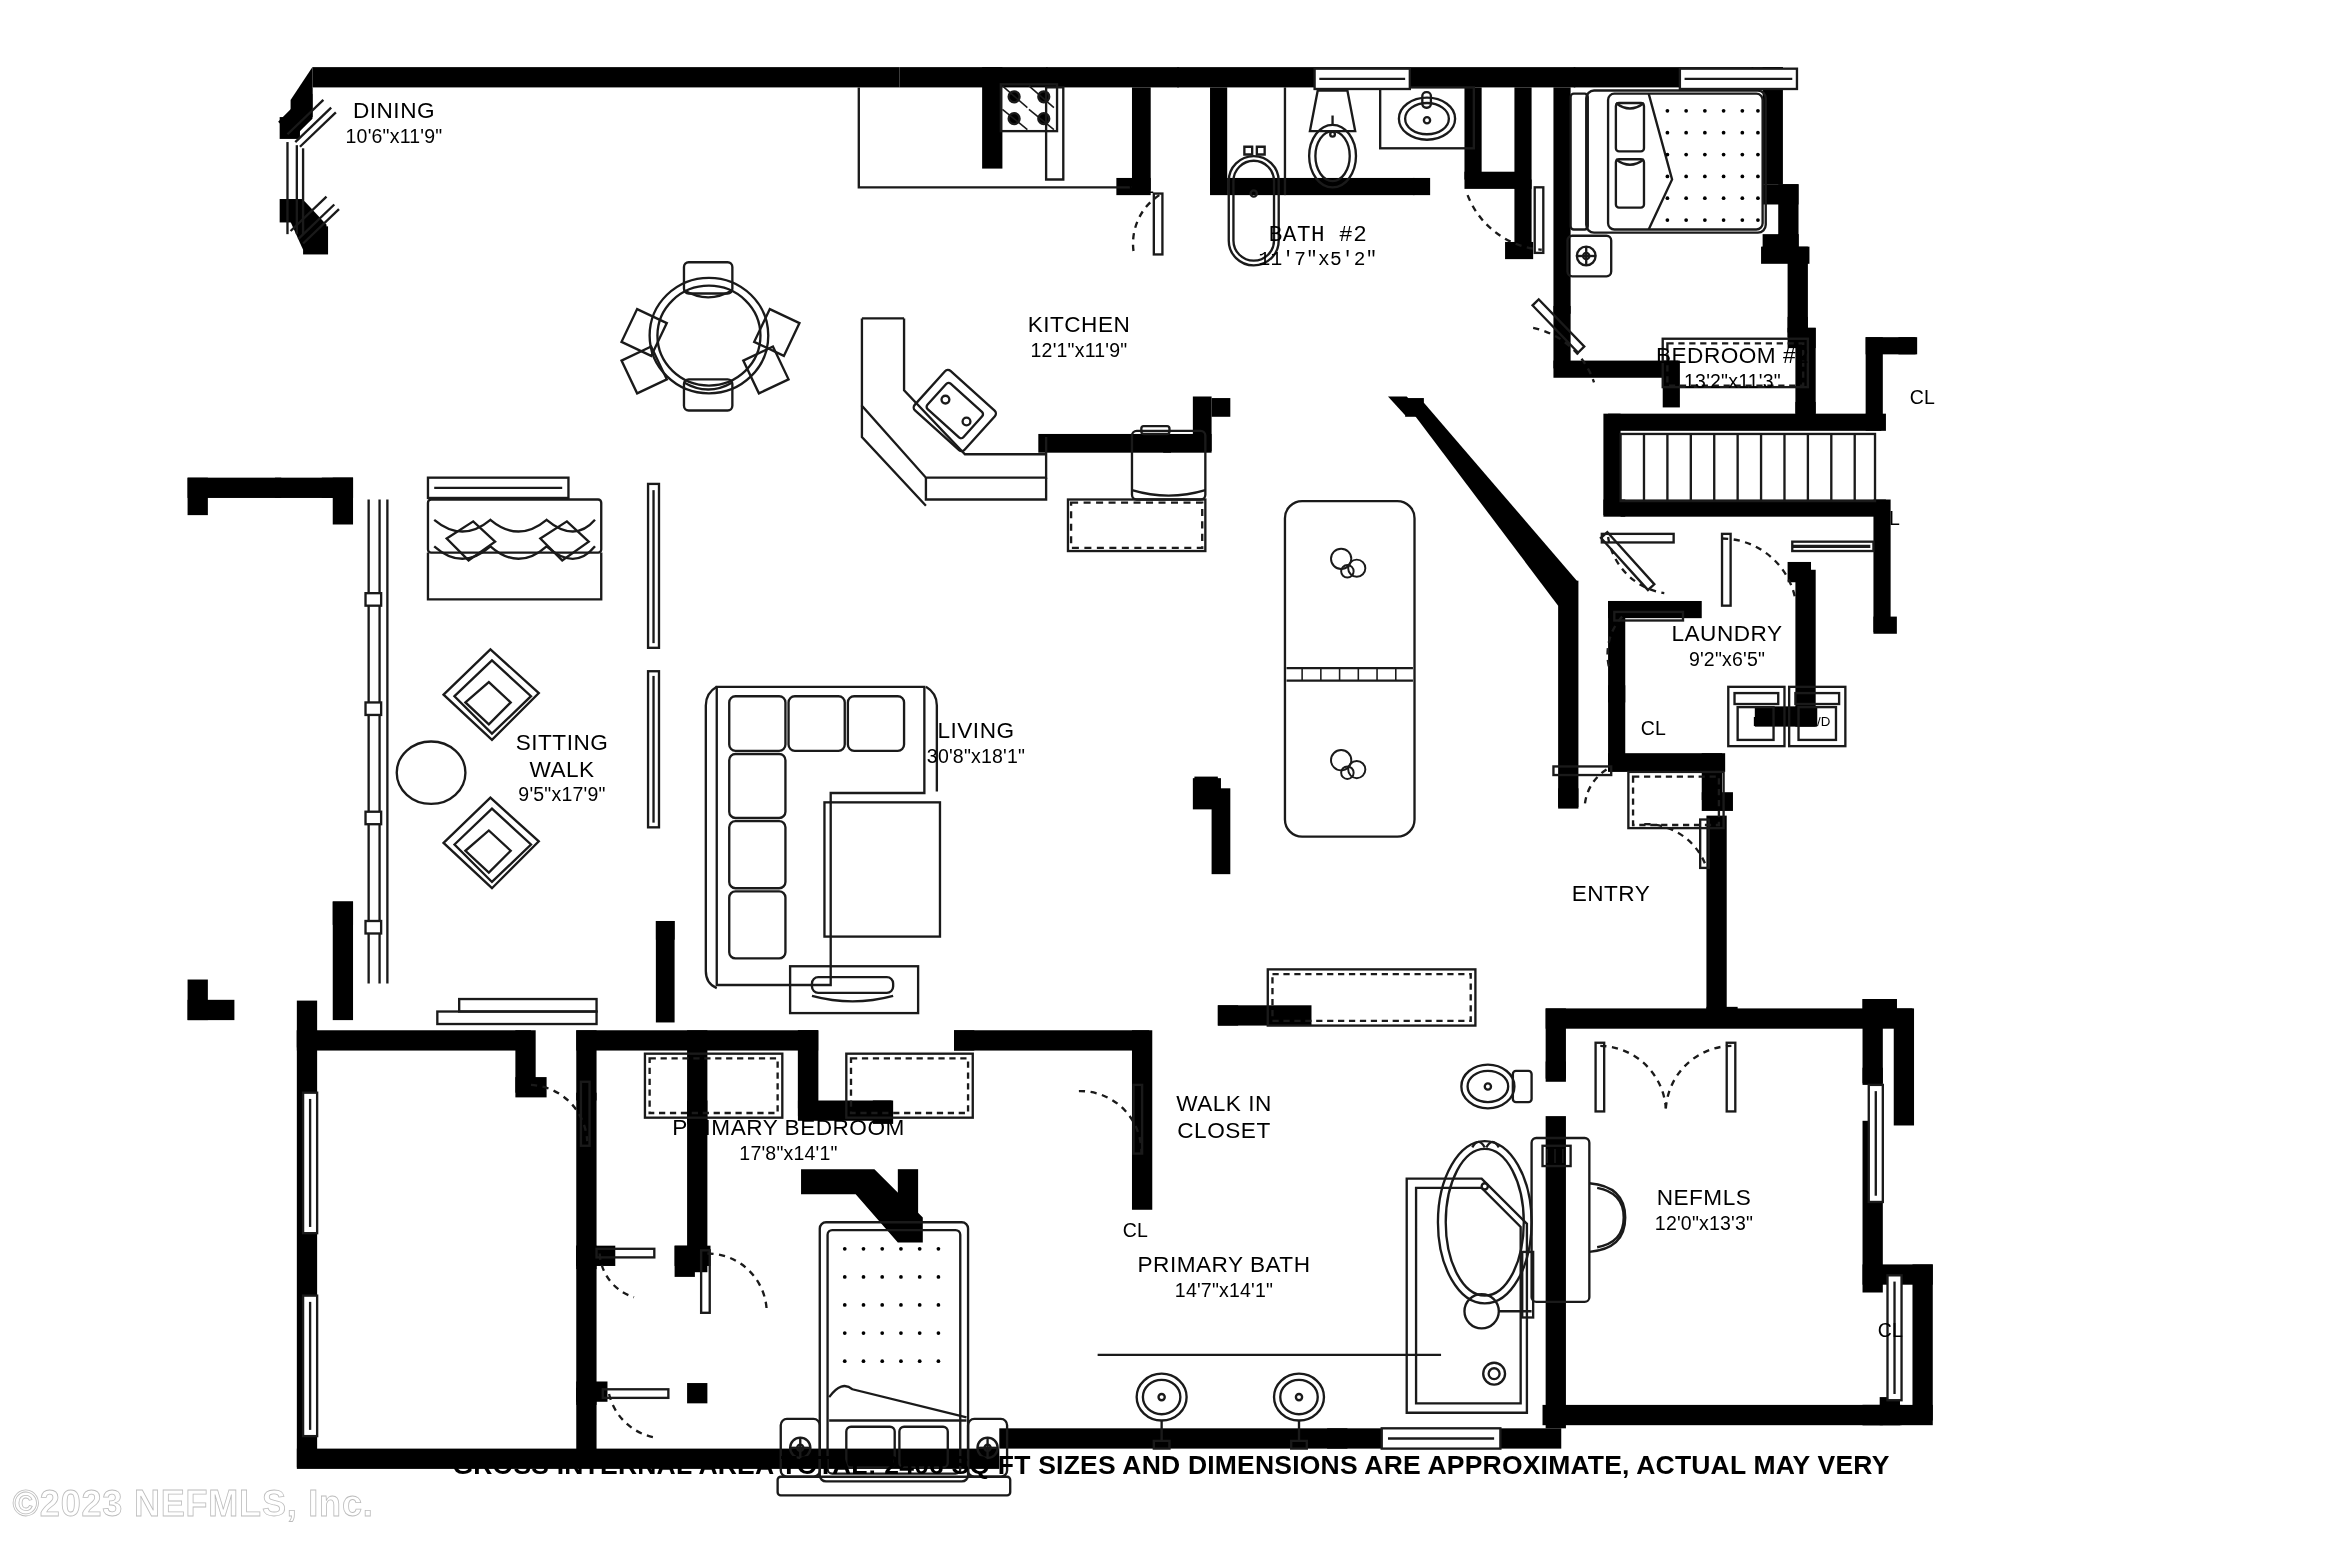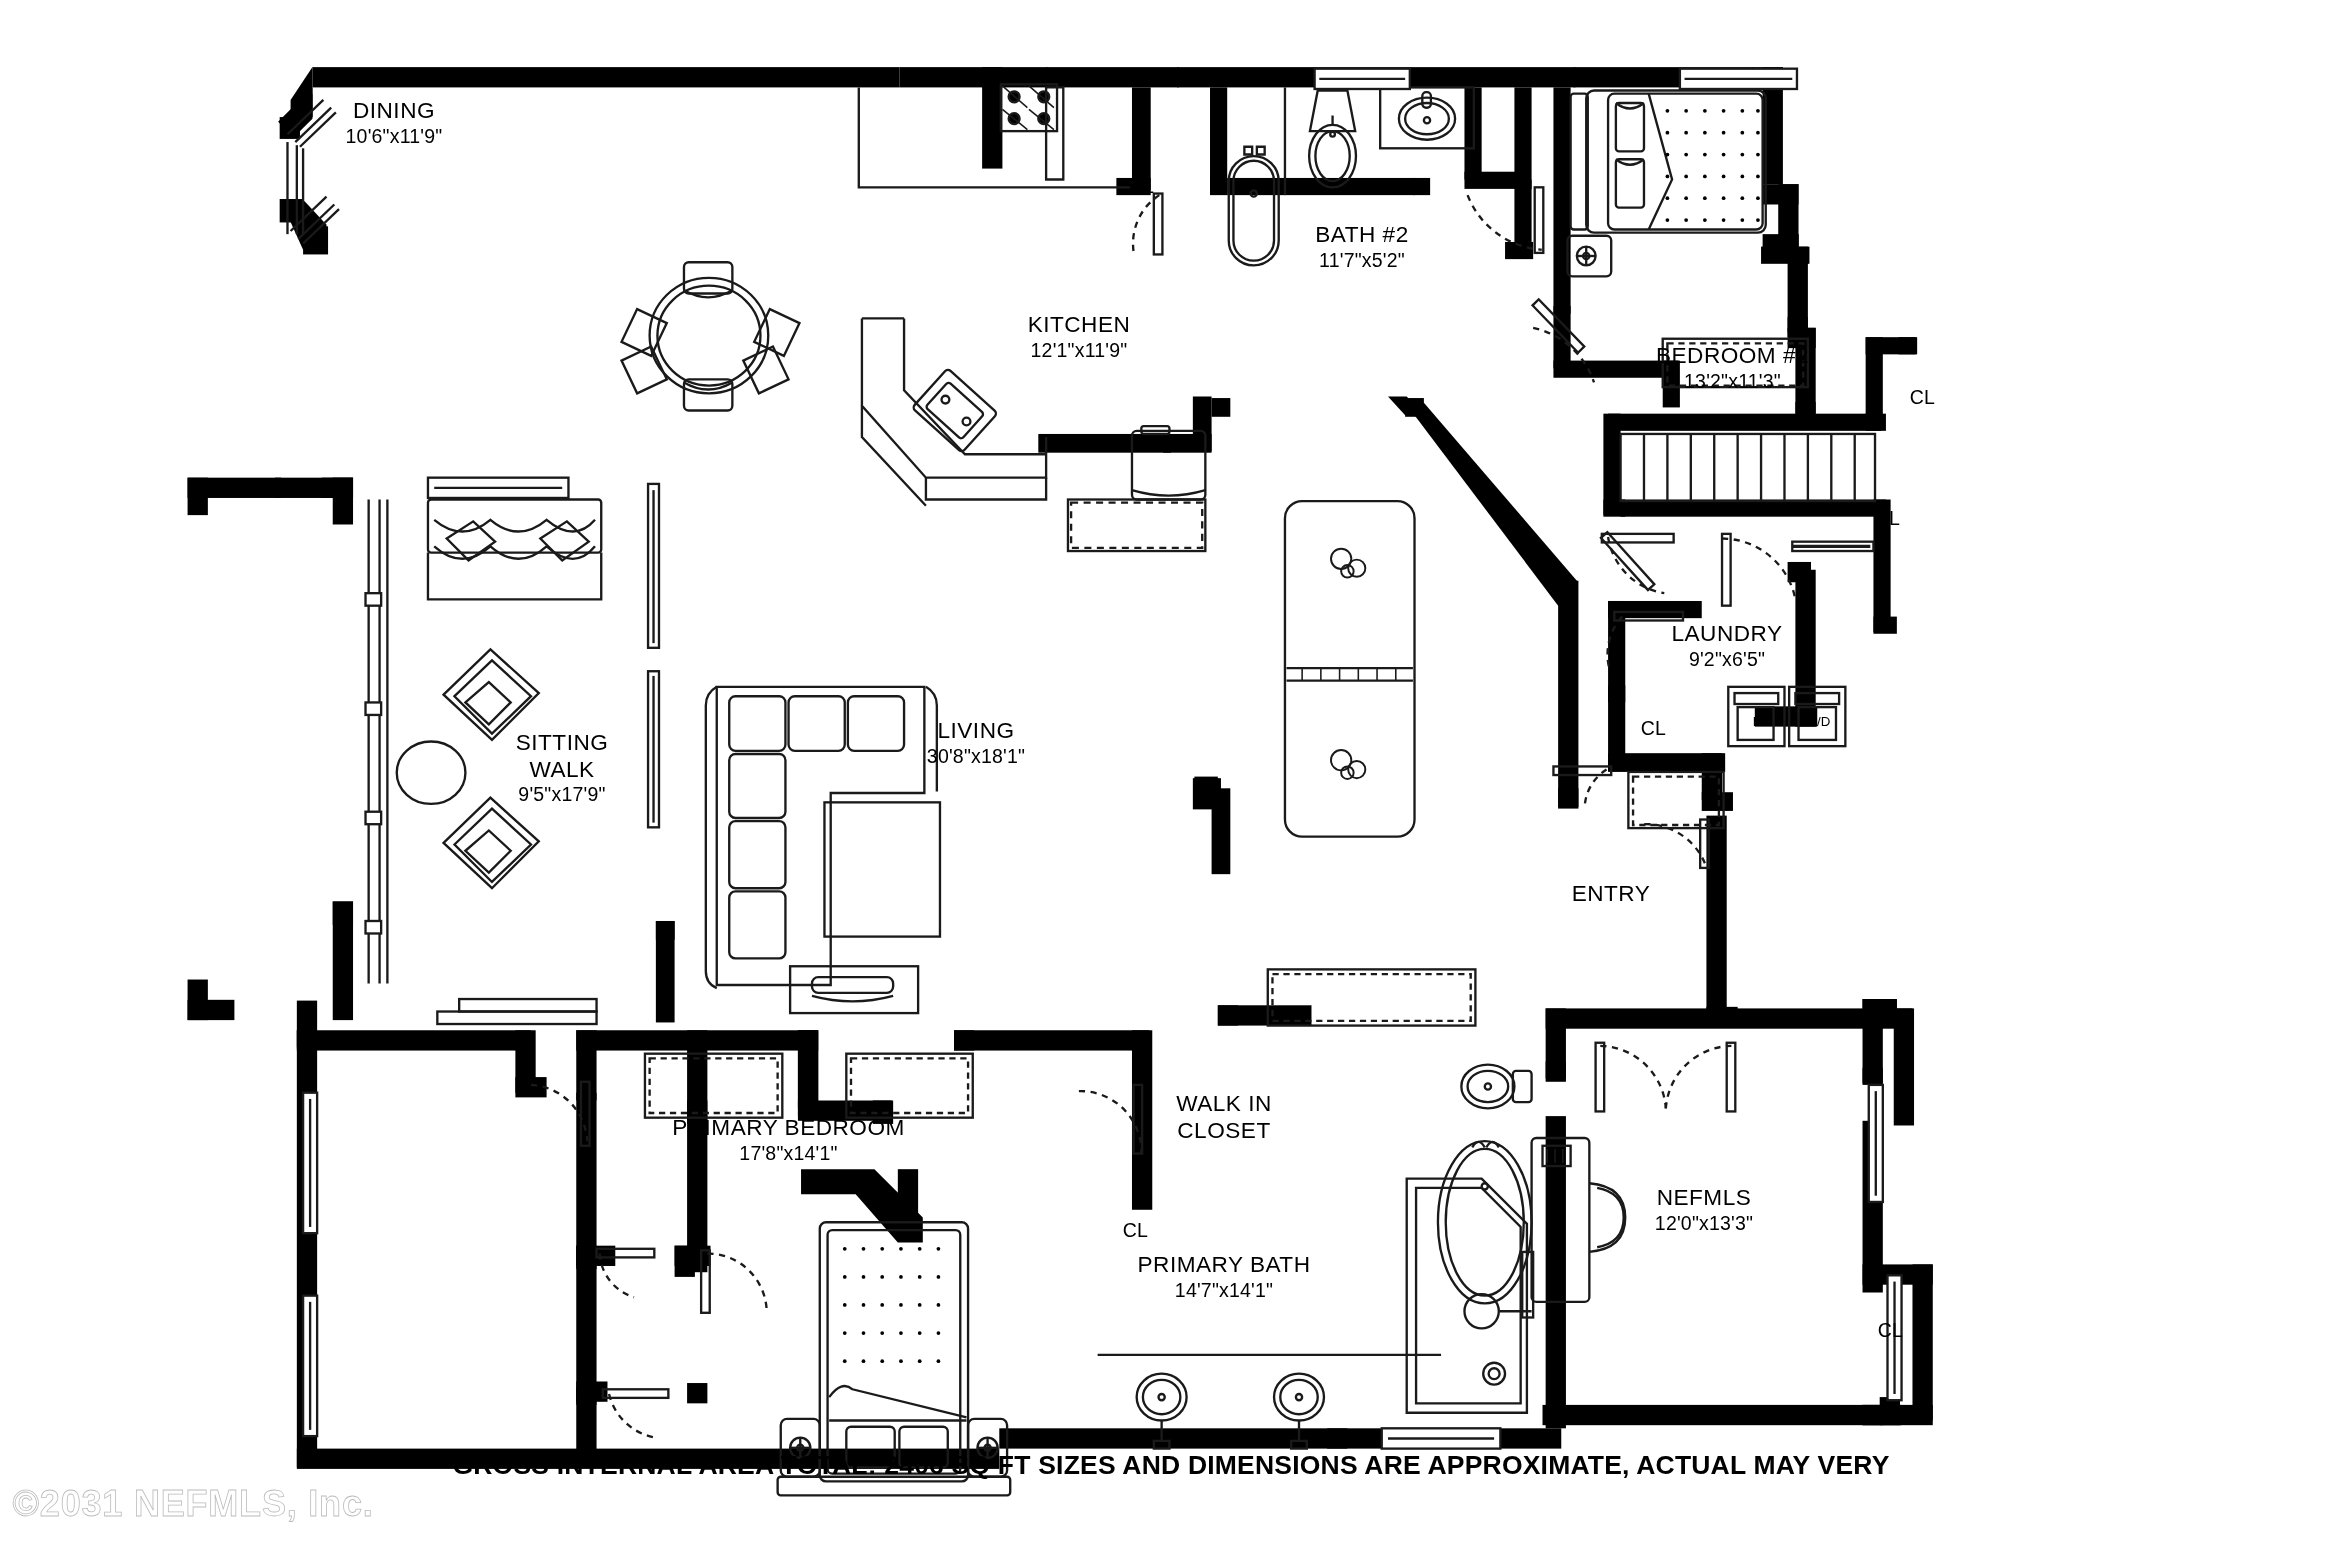--- a/index.html
+++ b/index.html
@@ -670,21 +670,21 @@
   <div class="lbl" style="left:308px;top:98px;width:172px;">
     <div class="nm">DINING</div>
     <div class="dim">10'6"x11'9"</div>
   </div>
 
   <div class="lbl" style="left:993px;top:312px;width:172px;">
     <div class="nm">KITCHEN</div>
     <div class="dim">12'1"x11'9"</div>
   </div>
 
-  <div class="lbl" style="left:1276px;top:222px;width:172px;">
+  <div class="lbl" style="left:1232px;top:222px;width:172px;font-family:Liberation Mono, monospace;">
     <div class="nm">BATH #2</div>
     <div class="dim">11'7"x5'2"</div>
   </div>
 
   <div class="lbl" style="left:1639px;top:343px;width:187px;">
     <div class="nm">BEDROOM #2</div>
     <div class="dim">13'2"x11'3"</div>
   </div>
 
   <div class="lbl" style="left:1641px;top:621px;width:172px;">
@@ -732,15 +732,15 @@
   <div class="cl" style="left:1899px;top:386px;width:47px;">CL</div>
   <div class="cl" style="left:1864px;top:507px;width:47px;">CL</div>
   <div class="cl" style="left:1630px;top:717px;width:47px;">CL</div>
   <div class="cl" style="left:1112px;top:1219px;width:47px;">CL</div>
   <div class="cl" style="left:1867px;top:1319px;width:47px;">CL</div>
 
   <div class="appl" style="left:1741px;top:714px;width:33px;">D</div>
   <div class="appl" style="left:1799px;top:714px;width:37px;">W/D</div>
 </div>
 
-<div id="copyright">©2031 NEFMLS, Inc.</div>
+<div id="copyright">©2023 NEFMLS, Inc.</div>
 <div id="footer">GROSS INTERNAL AREA TOTAL: 2406 SQ FT SIZES AND DIMENSIONS ARE APPROXIMATE, ACTUAL MAY VERY</div>
 
 
 </body></html>

